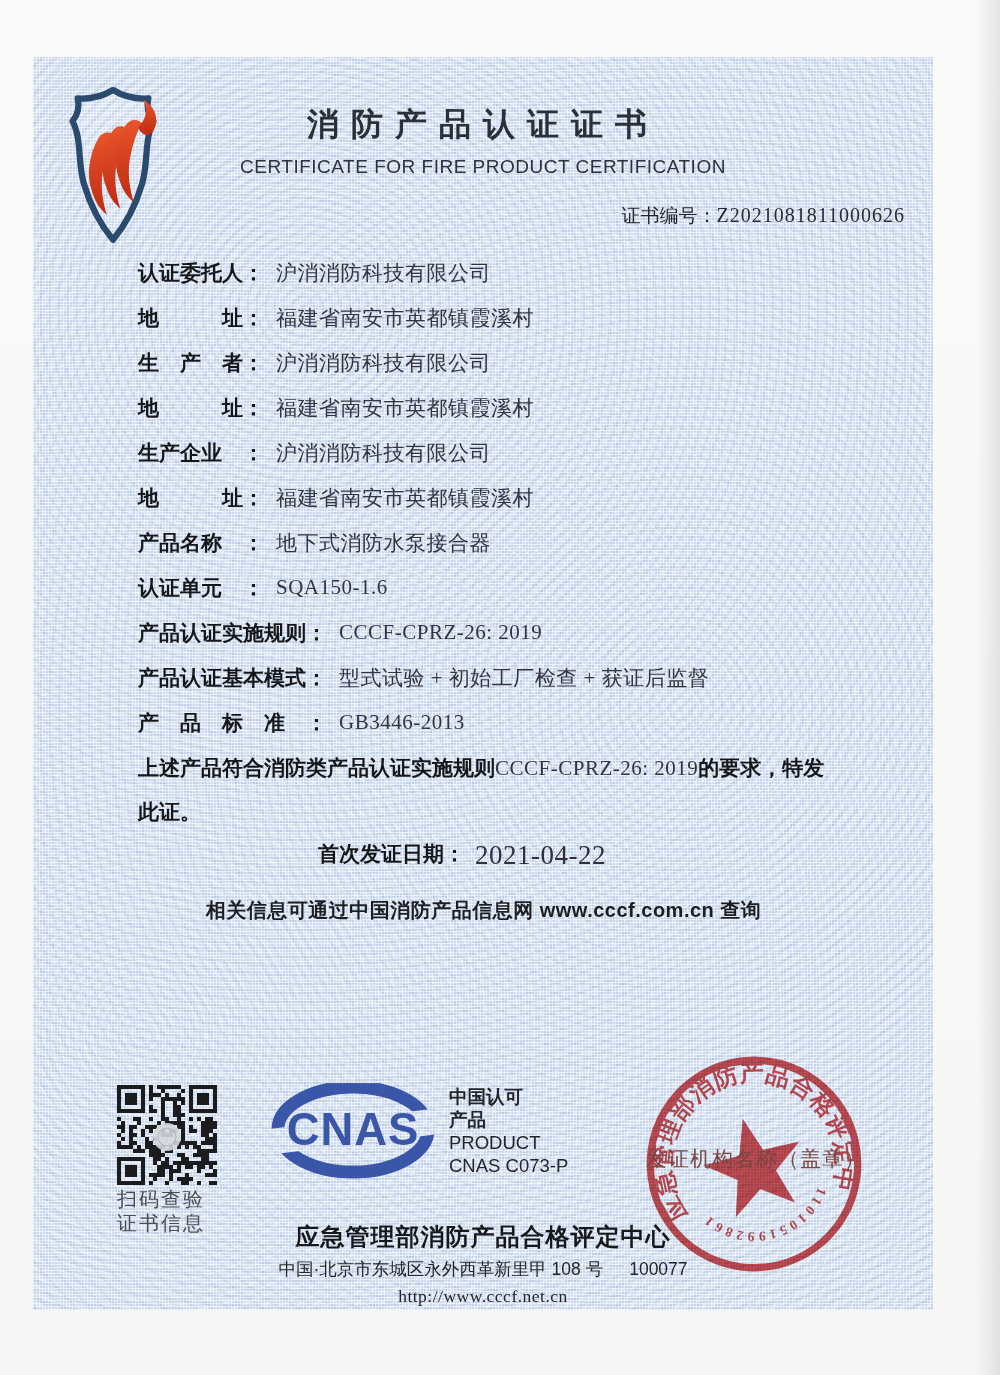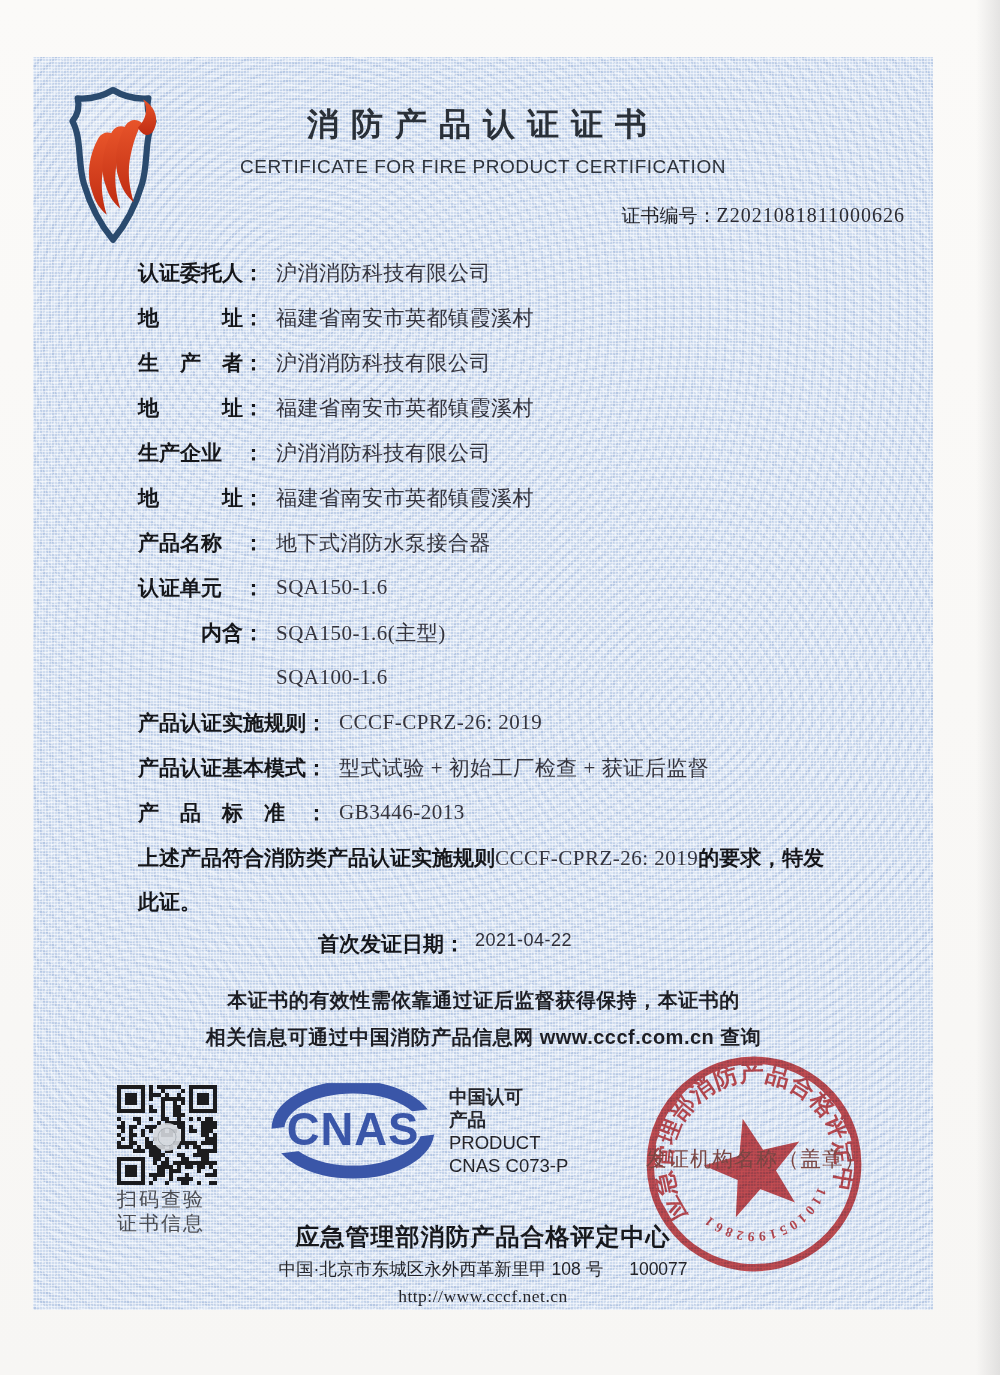--- a/index.html
+++ b/index.html
@@ -50,22 +50,22 @@
     font-family:"Liberation Serif","DejaVu Serif",serif;white-space:nowrap;
   }
   .contains2 .val{margin-left:138px;}
   .statement{max-width:737px;line-height:43px;font-size:21px;margin-top:1px;}
   .stmt-b{font-weight:700;color:#15161a;}
   .stmt-c{font-family:"Liberation Serif","DejaVu Serif",serif;color:#34343e;letter-spacing:.5px;}
   .first-issue{margin-top:7px;margin-left:180px;height:40px;display:flex;}
   .issue-row{margin-top:7px;height:40px;display:flex;align-items:center;}
   .lbl2{font-size:21px;font-weight:700;color:#15161a;}
   .vald{
-    margin-left:10px;font-size:18px;color:#30303a;
-    font-family:Liberation Sans, sans-serif;letter-spacing:.5px;
+    margin-left:10px;font-size:27px;color:#30303a;
+    font-family:Liberation Serif, serif;letter-spacing:.5px;
   }
   .gap{margin-left:34px;}
   .notes{margin-top:12px;text-align:center;transform:translateX(-38px);}
   .note-line{font-size:20px;font-weight:700;color:#1d1e24;line-height:37px;letter-spacing:.5px;}
   
   .qr{position:absolute;left:84px;top:1028px;}
   .qr-caption{
     position:absolute;left:84px;top:1130px;font-size:20px;line-height:24px;
     color:#4a4c52;letter-spacing:2px;
   }
@@ -149,27 +149,20 @@
       </div>
       <div class="row">
         <span class="lbl">产品名称　：</span>
         <span class="val">地下式消防水泵接合器</span>
       </div>
       <div class="row">
         <span class="lbl">认证单元　：</span>
         <span class="val">SQA150-1.6</span>
       </div>
 
-      <div class="row">
-        <span class="lbl">　　　内含：</span>
-        <span class="val">SQA150-1.6(主型)</span>
-      </div>
-      <div class="row contains2">
-        <span class="val">SQA100-1.6</span>
-      </div>
 
       <div class="row">
         <span class="lblw">产品认证实施规则：</span>
         <span class="val">CCCF-CPRZ-26: 2019</span>
       </div>
       <div class="row">
         <span class="lblw">产品认证基本模式：</span>
         <span class="val">型式试验 + 初始工厂检查 + 获证后监督</span>
       </div>
       <div class="row">
@@ -181,21 +174,20 @@
         <span class="stmt-b">上述产品符合消防类产品认证实施规则</span><span class="stmt-c">CCCF-CPRZ-26: 2019</span><span class="stmt-b">的要求，特发</span><br>
         <span class="stmt-b">此证。</span>
       </div>
 
       <div class="first-issue">
         <span class="lbl2">首次发证日期：</span>
         <span class="vald">2021-04-22</span>
       </div>
 
       <div class="notes">
-        <div class="note-line">本证书的有效性需依靠通过证后监督获得保持，本证书的</div>
         <div class="note-line">相关信息可通过中国消防产品信息网 www.cccf.com.cn 查询</div>
       </div>
     </div>
 
     <svg class="qr" width="100" height="100" viewBox="0 0 100 100">
       <g id="qr-modules" fill="#1c1c1e">
           <rect x="32" y="0" width="4" height="4"></rect>
           <rect x="40" y="0" width="4" height="4"></rect>
           <rect x="44" y="0" width="4" height="4"></rect>
           <rect x="48" y="0" width="4" height="4"></rect>

